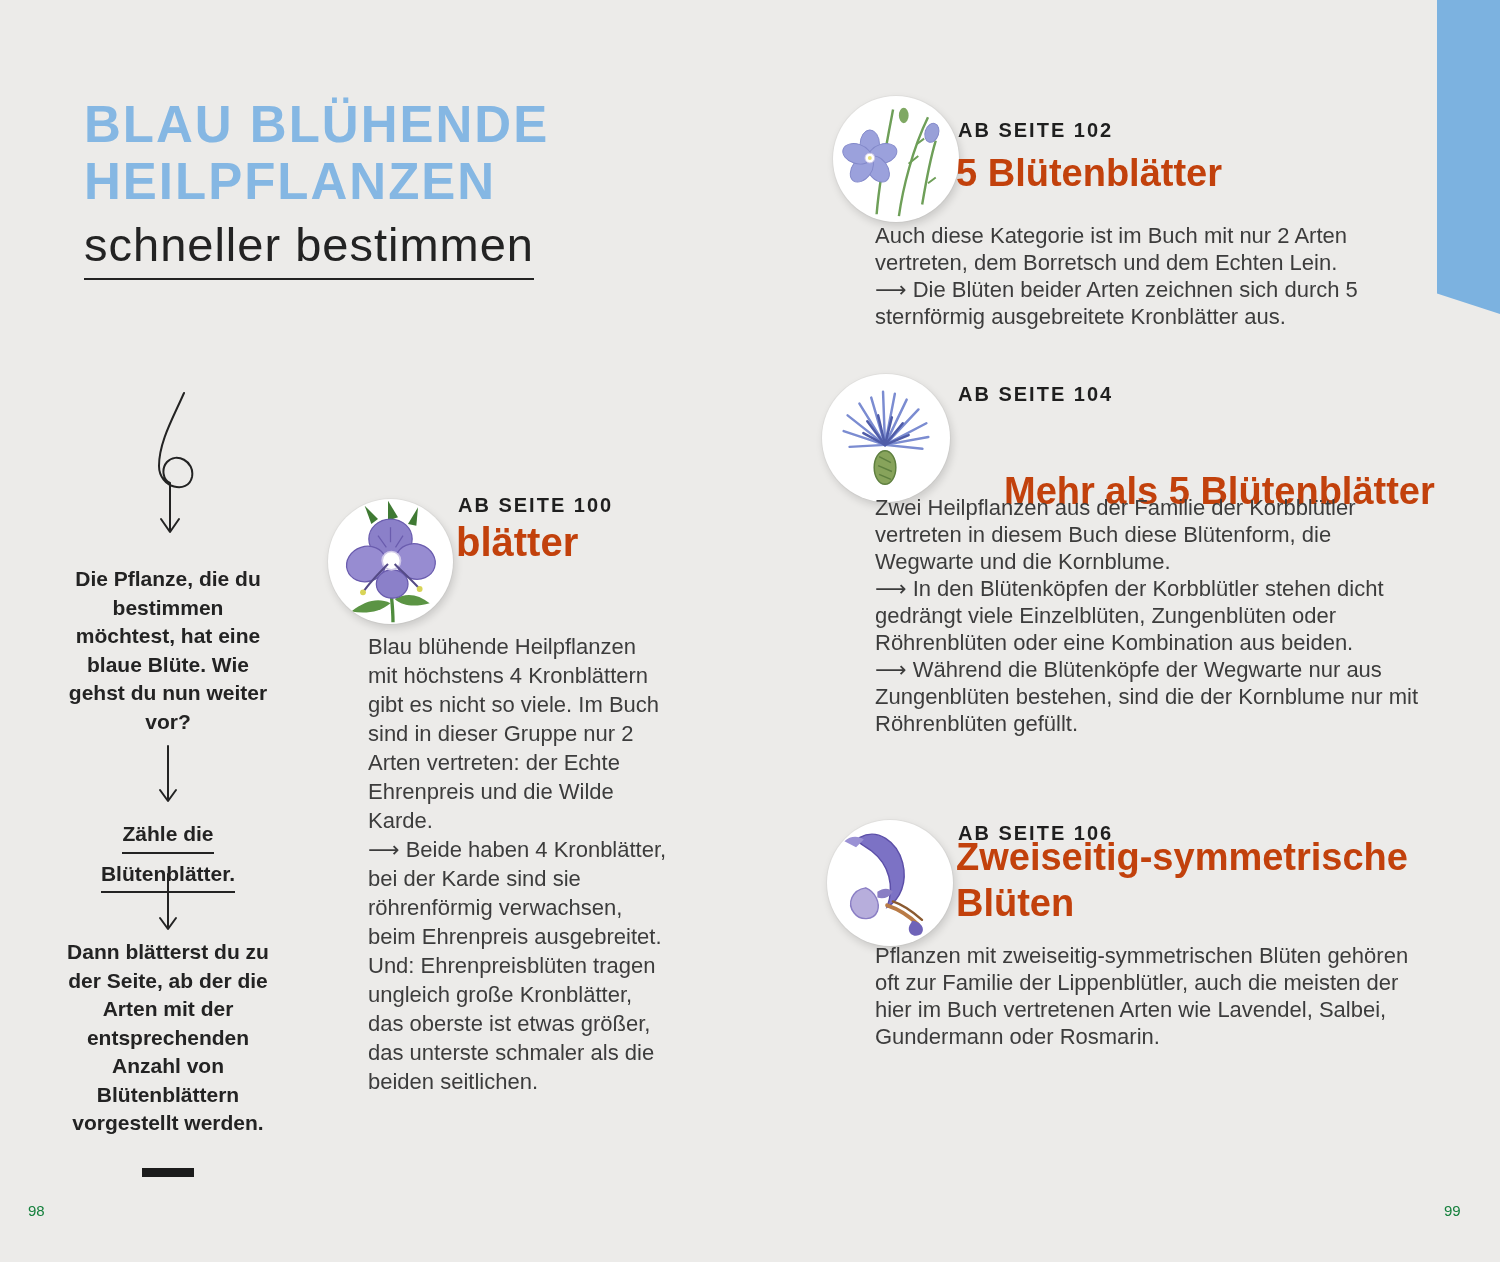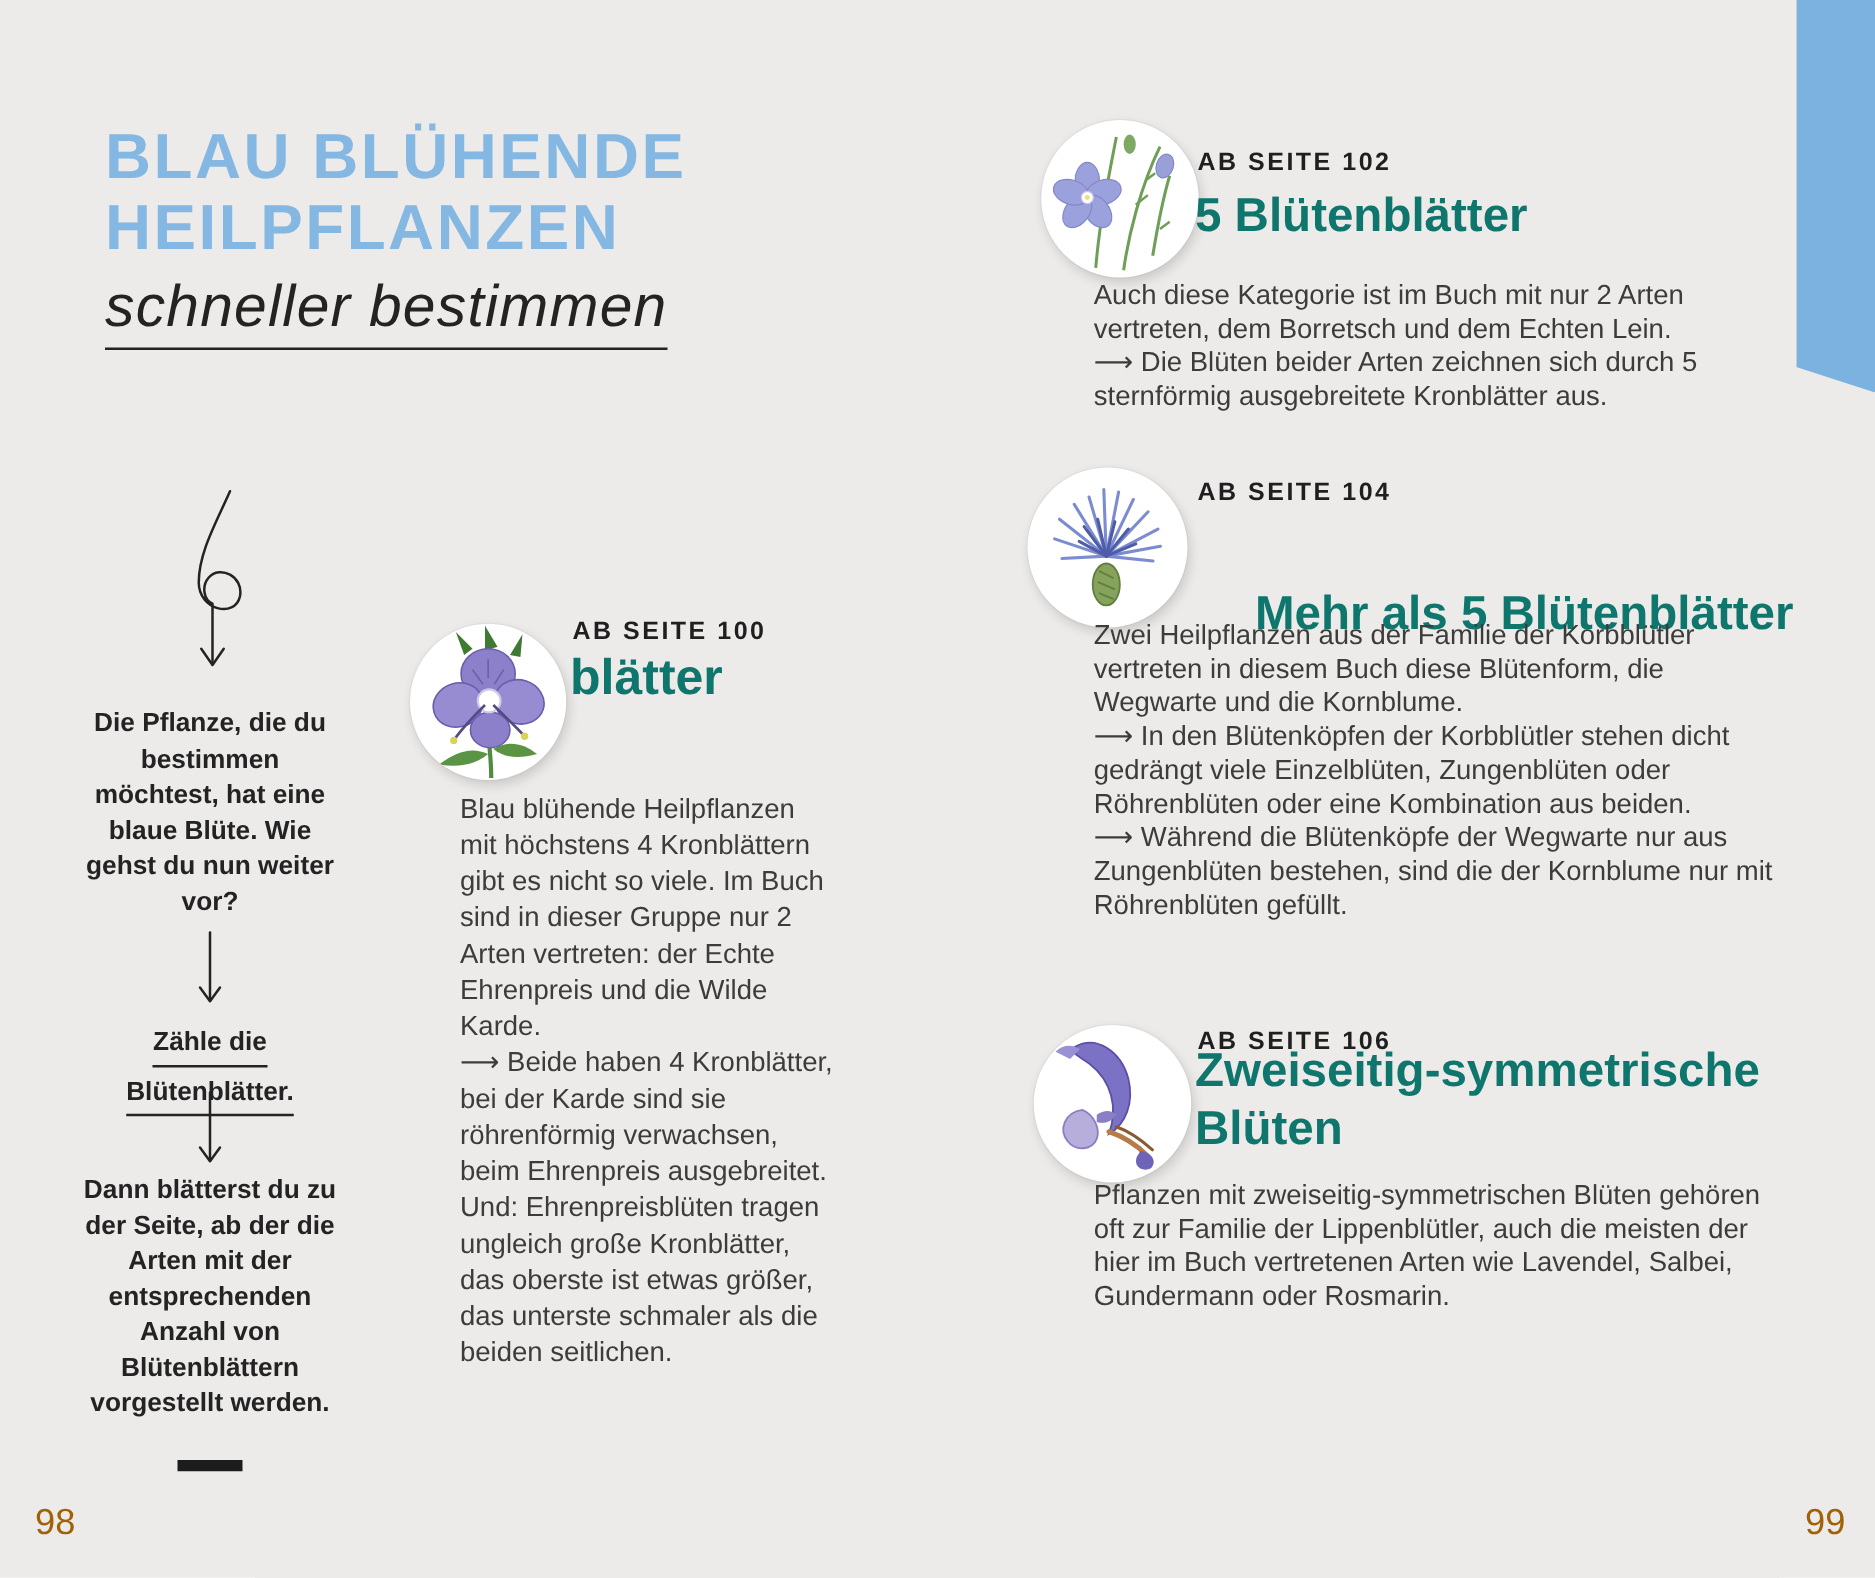--- a/index.html
+++ b/index.html
@@ -20,50 +20,50 @@
 
   
   .title-block { left:84px; top:96px; width:560px; }
   .title-line {
     display:block; font-size:51px; line-height:57px; font-weight:800;
     letter-spacing:2px; color:#85b7e3;
   }
   .subtitle {
     display:inline-block; margin-top:10px; font-size:47px; line-height:1.05;
     font-weight:400; color:#232323; letter-spacing:1px;
-    border-bottom:2px solid #232323; padding-bottom:9px;font-style:italic;
+    border-bottom:2px solid #232323; padding-bottom:9px;
   }
 
   
   .flow-text {
     width:212px; text-align:center; font-weight:700;
     font-size:21px; line-height:28.5px; color:#232323;
   }
   .underlined-line {
     display:inline-block; border-bottom:2px solid #232323;
     padding-bottom:3px; margin-bottom:6px;
   }
   .end-dash { width:52px; height:9px; background:#1c1c1c; }
 
-  .page-number { font-size:29px; color:#a16207; }
+  .page-number { font-size:15px; color:#15803d; }
 
   
   .plant-circle {
     border-radius:50%; background:#ffffff;
     box-shadow:2px 4px 9px rgba(0,0,0,0.15), 0 0 0 1px rgba(0,0,0,0.03);
     display:flex; align-items:center; justify-content:center;
     overflow:hidden;
   }
   .plant-circle svg { width:100%; height:100%; }
 
   .kicker {
     font-size:20px; font-weight:800; letter-spacing:2px; color:#1f1f1f;
   }
   .section-heading {
-    font-weight:800; color:#0f766e;
+    font-weight:800; color:#c2410c;
   }
   .heading-mid { font-size:40px; line-height:48px; }
   .heading-right { font-size:38px; line-height:46px; }
 
   .body-copy p { margin:0; }
   .body-mid { width:302px; font-size:22px; line-height:29px; }
   .body-right { font-size:22px; line-height:27px; }
 </style>
 </head>
 <body>

